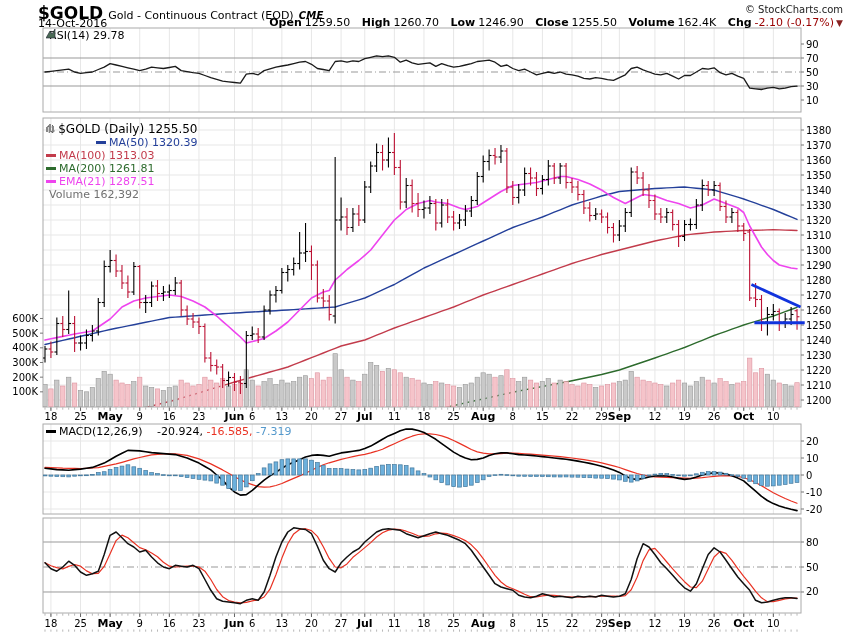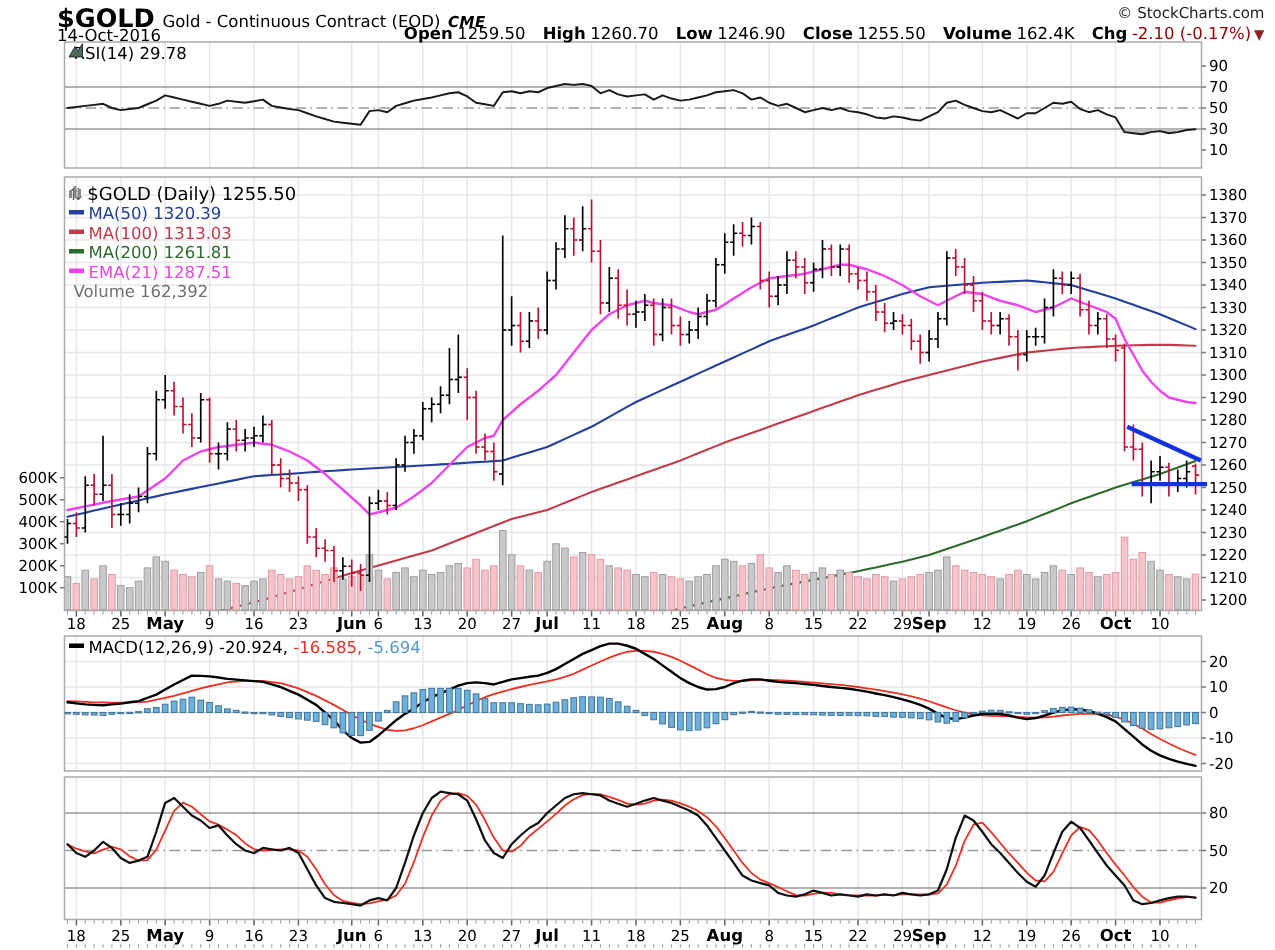--- a/index.html
+++ b/index.html
@@ -18,21 +18,21 @@
   .chg-v{color:#990000;}
   .chg-arrow{color:#882222;font-size:9px;margin-left:2px;}
   .legend{position:absolute;white-space:nowrap;font-size:11px;line-height:13px;}
   .lg-rsi{top:29px;left:46px;}
   .lg-price{top:123px;left:46px;}
   .lg-macd{top:425px;left:46px;}
   .lg-sto{top:519px;left:46px;}
   .sw{display:inline-block;width:10px;height:3px;vertical-align:middle;margin-right:3px;margin-top:-2px;}
   .row{height:13px;}
   .ic{display:inline-block;vertical-align:middle;margin-right:3px;}
-  .macd-v1{color:#000;} .macd-v2{color:#e93223;} .macd-v3{color:#5599cc;}
+  .macd-v1{color:#000;margin-left:11px;} .macd-v2{color:#e93223;} .macd-v3{color:#5599cc;}
   .sto-v1{color:#000;} .sto-v2{color:#e93223;}
 </style>
 </head>
 <body>
 
 <div class="stage">
 
   <svg id="chart-svg" width="850" height="633">
       <defs>
         <clipPath id="cpPrice">
@@ -1445,32 +1445,32 @@
     <span class="ic"><svg width="10" height="10">
           <polygon points="0,9 4,2 6,5 9,0 9,9" fill="#4a6a55" stroke="#223" stroke-width="0.6"></polygon>
         </svg></span><span>RSI(14) 29.78</span>
   </div>
 
   <div class="legend lg-price">
     <div class="row" style="font-size:12px;">
       <span class="ic" style="color:#555;font-size:11px;">⇅</span><span>$GOLD (Daily) 1255.50</span>
     </div>
     <div id="overlay-legend-rows">
-        <div class="row" style="color: rgb(36, 64, 154);"><span class="sw" style="background: rgb(36, 64, 154);"></span><span>MA(50) 1320.39</span></div>
+        <div class="row" style="color: rgb(36, 64, 154); text-align: right;"><span class="sw" style="background: rgb(36, 64, 154);"></span><span>MA(50) 1320.39</span></div>
         <div class="row" style="color: rgb(194, 59, 75);"><span class="sw" style="background: rgb(194, 59, 75);"></span><span>MA(100) 1313.03</span></div>
         <div class="row" style="color: rgb(45, 107, 45);"><span class="sw" style="background: rgb(45, 107, 45);"></span><span>MA(200) 1261.81</span></div>
         <div class="row" style="color: rgb(238, 68, 238);"><span class="sw" style="background: rgb(238, 68, 238);"></span><span>EMA(21) 1287.51</span></div>
       </div>
     <div class="row" style="color:#707070;">
       <span class="ic"><svg width="10" height="9">
             <rect x="0" y="4" width="2" height="5" fill="#888"></rect>
             <rect x="3" y="1" width="2" height="8" fill="#888"></rect>
             <rect x="6" y="3" width="2" height="6" fill="#888"></rect>
           </svg></span><span>Volume 162,392</span>
     </div>
   </div>
 
   <div class="legend lg-macd">
     <span class="sw" style="background:#000;"></span><span>MACD(12,26,9)</span>
-    <span class="macd-v1">-20.924,</span><span class="macd-v2"> -16.585,</span><span class="macd-v3"> -5.694</span>
+    <span class="macd-v1">-20.924,</span><span class="macd-v2"> -16.585,</span><span class="macd-v3"> -7.319</span>
   </div>
 
 </div>
 
 </body></html>

